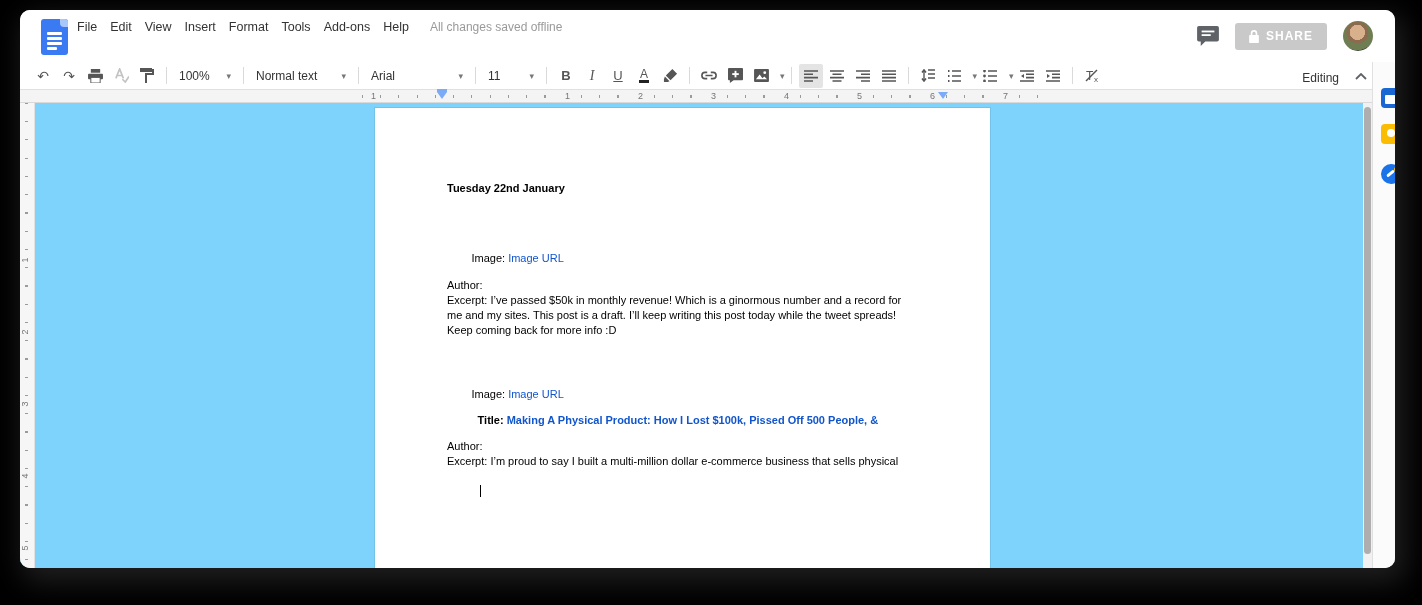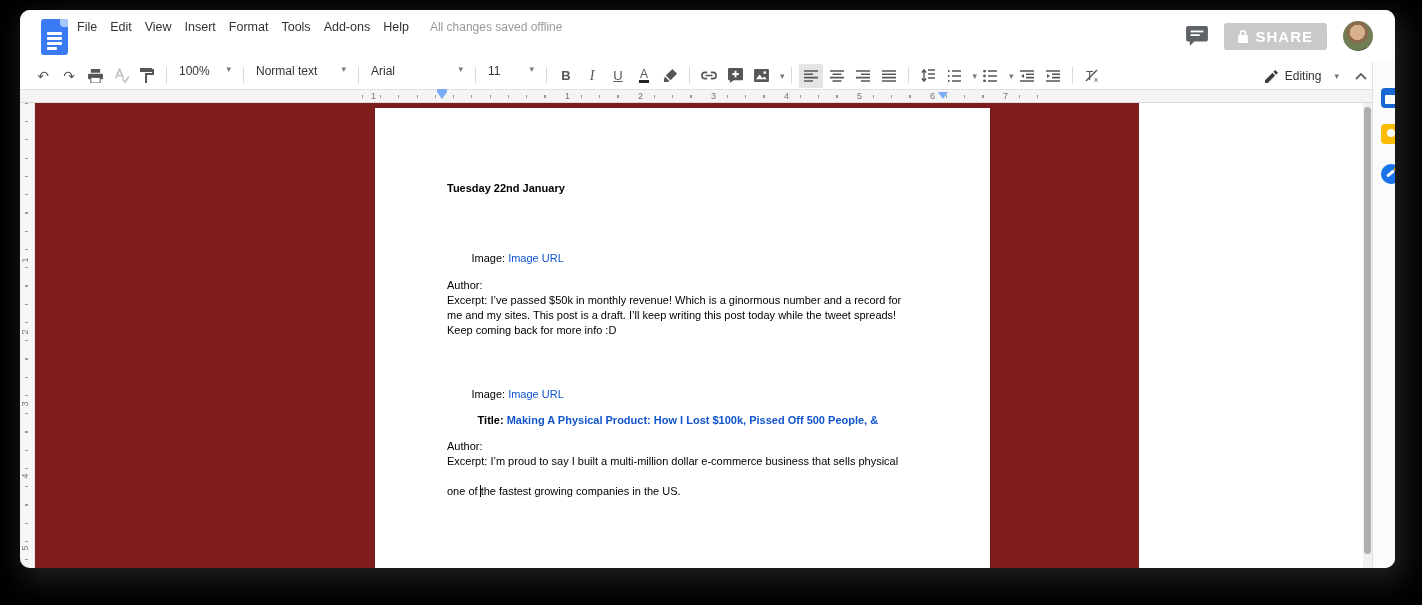--- a/index.html
+++ b/index.html
@@ -14,54 +14,54 @@
     border-radius:0 3px 0 4px;}
   .docs-icon .l{position:absolute;left:6px;height:2.5px;background:#fff;border-radius:1px;}
   .title-block{position:absolute;left:57px;top:6px;}
   .doc-title{font-size:14.5px;color:#202124;letter-spacing:.1px;}
   .title-row{display:flex;align-items:center;gap:9px;height:22px;}
   .menu-row{display:flex;align-items:center;height:20px;margin-top:1px;}
   .menu-item{font-size:12.5px;color:#333;padding:2px 8px 2px 0;margin-right:5px;cursor:default;}
   .save-status{font-size:12px;color:#9a9a9a;margin-left:8px;}
   .header-right{position:absolute;right:22px;top:0;height:52px;display:flex;align-items:center;gap:16px;}
   .share-btn{background:#c9c9c9;border-radius:3px;height:27px;display:flex;align-items:center;
-    gap:7px;padding:0 14px;color:#fff;font-size:15px;font-weight:bold;letter-spacing:1px;}
+    gap:7px;padding:0 14px;color:#fff;font-size:12px;font-weight:bold;letter-spacing:1px;}
   .avatar{width:30px;height:30px;border-radius:50%;
     background:radial-gradient(circle at 48% 38%, #d9b08c 0 31%, #8a6b4d 32% 45%, #6f7d53 46% 72%, #404d35 73%);}
   .hicon{color:#8a8a8a}
   
   .toolbar{position:absolute;left:0;top:52px;width:1352px;height:28px;background:#fff;
     border-bottom:1px solid #e0e0e0;display:flex;align-items:center;padding-left:10px;box-sizing:border-box;}
   .tbtn{width:24px;height:24px;border-radius:2px;display:flex;align-items:center;justify-content:center;
     margin:0 1px;color:#565656;}
   .tbtn.active{background:#e4e4e4;}
   .tbtn.disabled{color:#c3c3c3;}
   .sep{width:1px;height:17px;background:#dadada;margin:0 6px;}
-  .tctl{display:flex;justify-content:space-between;padding:0 6px;height:24px;
+  .tctl{display:flex;align-items:center;justify-content:space-between;padding:0 6px;height:24px;
     color:#333;font-size:12px;border-radius:2px;}
   .caret{font-size:9px;color:#777;margin-left:6px;}
   .glyph{font-size:14px;line-height:1;}
   .fmt-b{font-weight:bold;font-size:13px;}
   .fmt-i{font-style:italic;font-family:"Liberation Serif",serif;font-size:14px;}
   .fmt-u{text-decoration:underline;font-size:13px;}
   .fmt-a{font-size:12px;border-bottom:3px solid #222;line-height:12px;padding:0 1px;}
   .tb-right{position:absolute;right:28px;top:52px;height:28px;display:flex;align-items:center;gap:10px;}
-  .mode-btn{display:flex;align-items:center;gap:7px;font-size:12px;color:#333;padding:0 6px;height:24px;}
+  .mode-btn{display:flex;align-items:center;gap:7px;font-size:12px;color:#333;padding:0 6px;height:24px;flex-direction:column;}
   svg.ic{display:block}
   
   .hruler{position:absolute;left:0;top:80px;width:1352px;height:13px;background:#f4f4f4;
     border-bottom:1px solid #d9d9d9;box-sizing:border-box;}
   .hticks{position:absolute;left:342px;top:5px;width:686px;height:3px;
     background:repeating-linear-gradient(to right,#9b9b9b 0 1px,transparent 1px 18.25px);}
   .hnum{position:absolute;top:0px;font-size:9px;color:#757575;background:#f4f4f4;padding:0 2px;line-height:12px;}
   .marker{position:absolute;top:2px;width:0;height:0;border-left:5px solid transparent;
     border-right:5px solid transparent;border-top:7px solid #7baaf7;}
   .marker.left:after{content:"";position:absolute;left:-5px;top:-10px;width:10px;height:3px;background:#7baaf7;}
   
-  .canvas{position:absolute;left:0;top:93px;width:1119px;bottom:0;background:#7f1d1d;overflow:hidden;}
+  .canvas{position:absolute;left:0;top:93px;width:1343px;bottom:0;background:#7dd3fc;overflow:hidden;}
   .vruler{position:absolute;left:0;top:0;width:14px;bottom:0;background:#f6f6f6;
     border-right:1px solid #e2e2e2;}
   .vticks{position:absolute;left:5px;top:0;width:3px;height:100%;
     background:repeating-linear-gradient(to bottom,#9b9b9b 0 1px,transparent 1px 18.25px);}
   .vnum{position:absolute;left:1px;font-size:9px;color:#757575;background:#f6f6f6;
     transform:rotate(-90deg);line-height:12px;padding:0 1px;}
   .page{position:absolute;left:355px;top:5px;width:615px;height:600px;background:#fff;
     box-shadow:0 0 0 1px rgba(0,0,0,.08);box-sizing:border-box;padding:73px 45px 0 72px;
     font-size:11px;color:#000;}
   .doc-line{white-space:pre;line-height:15px;height:15px;}
@@ -338,21 +338,20 @@
         <div class="doc-line b">
           <span>Title: </span><a class="doclink">Making A Physical Product: How I Lost $100k, Pissed Off 500 People, &amp;</a>
         </div>
       </div>
       <div style="margin-top:26px">
         <div class="doc-line">Author:</div>
         <div class="doc-line">Excerpt: I’m proud to say I built a multi-million dollar e-commerce business that sells physical</div>
         <div class="doc-line">
           <span class="cursor"></span>
         </div>
-        <div class="doc-line">one of the fastest growing companies in the US.</div>
       </div>
     </div>
   </div>
 
   <div class="scrollbar">
   </div>
   <div class="thumb" style="left:1344px;top:97px;position:absolute"></div>
   <div class="companion">
     <div class="comp-icon cal"></div>
     <div class="comp-icon keep"></div>

